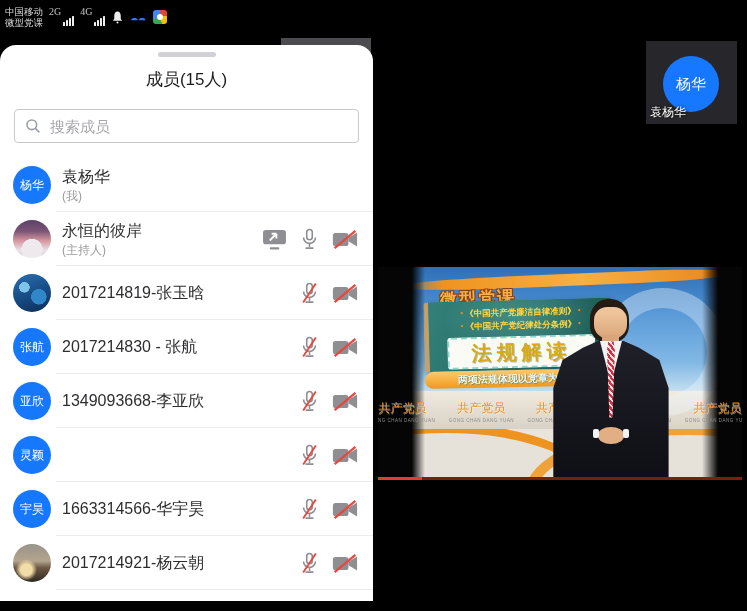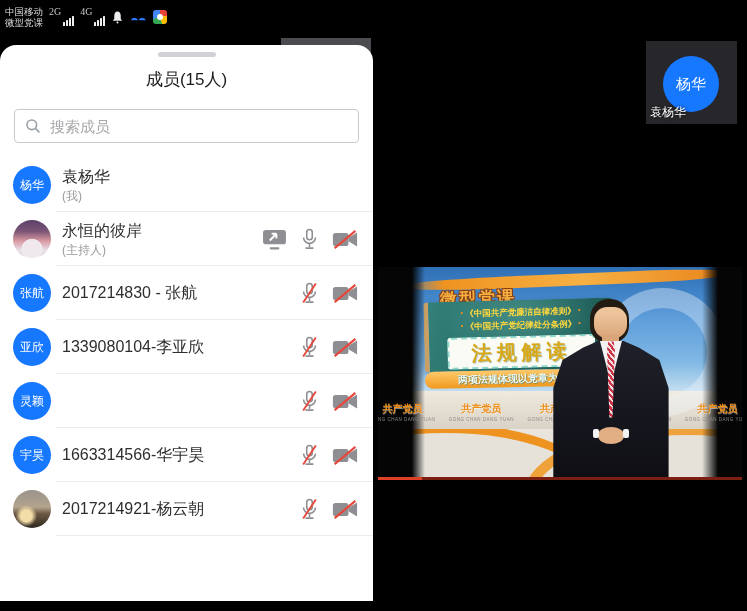--- a/index.html
+++ b/index.html
@@ -103,21 +103,21 @@
         background:linear-gradient(180deg,#ffc96a,#f0991e);border-radius:9px;
         display:flex;align-items:center;justify-content:center;}
   .banner span{font-size:10px;font-weight:700;color:#f4fdf9;text-shadow:0.5px 0.5px 1px #2a6b5f;white-space:nowrap;}
   .dark-col-left{position:absolute;left:0;top:0;width:13%;height:100%;z-index:4;
         background:linear-gradient(90deg,#050505 72%, rgba(5,5,5,0));}
   .dark-col-right{position:absolute;right:0;top:0;width:11%;height:100%;z-index:4;
         background:linear-gradient(270deg,#050505 60%, rgba(5,5,5,0));}
   .wall-row{position:absolute;left:-8px;right:-8px;top:60.5%;height:15%;z-index:5;
         display:flex;justify-content:space-between;align-items:center;}
   .wall-group{display:flex;flex-direction:column;align-items:center;gap:1px;}
-  .wall-main{font-size:10px;font-weight:700;color:#ef8d15;white-space:nowrap;
+  .wall-main{font-size:12px;font-weight:400;color:#ef8d15;white-space:nowrap;
         text-shadow:0.5px 0.5px 0 rgba(255,255,255,0.5);}
   .wall-sub{font-size:4.5px;color:#8a8a8a;letter-spacing:0.5px;white-space:nowrap;}
   .anchor{position:absolute;left:46%;top:15%;width:36%;height:85%;z-index:6;}
   .hair{position:absolute;left:34%;top:0;width:30%;height:24%;background:#241b12;border-radius:46% 46% 38% 38%;}
   .face{position:absolute;left:37%;top:4.5%;width:25%;height:17.5%;
         background:linear-gradient(180deg,#eec49b 20%,#d9a478);border-radius:40% 40% 45% 45%;}
   .neck{position:absolute;left:43%;top:20%;width:13%;height:5%;background:#d9a478;}
   .suit{position:absolute;left:6%;top:23%;width:88%;height:77%;
         background:linear-gradient(180deg,#20202a,#0e0e14);
         clip-path:polygon(40% 0,60% 0,74% 5%,92% 14%,100% 34%,100% 100%,0 100%,0 34%,8% 14%,26% 5%);}
@@ -224,20 +224,40 @@
             <path d="M12 20 v4 M7 25.5 h10" stroke="#8e8e93" stroke-width="2" fill="none"></path>
           </svg>
           <svg width="26" height="19" viewBox="0 0 30 22">
             <rect x="1" y="3.5" width="18" height="15" rx="3" fill="#8e8e93"></rect>
             <path d="M19 9 L29 3 V19 L19 13 z" fill="#8e8e93"></path>
             <path d="M3 21 L27 1" stroke="#e5483d" stroke-width="2.6"></path>
           </svg>
         </div>
       </div>
 
+      <div class="member-row">
+        <div class="avatar av-photo-sea"></div>
+        <div class="member-text">
+          <div class="member-name">2017214819-张玉晗</div>
+
+        </div>
+        <div class="row-icons">
+          <svg width="19" height="24" viewBox="0 0 24 28">
+            <rect x="8.5" y="2" width="7" height="13" rx="3.5" fill="none" stroke="#8e8e93" stroke-width="2"></rect>
+            <path d="M4.5 12 a7.5 7.5 0 0 0 15 0" fill="none" stroke="#8e8e93" stroke-width="2"></path>
+            <path d="M12 20 v4 M7 25.5 h10" stroke="#8e8e93" stroke-width="2" fill="none"></path>
+            <path d="M4 26 L20 2" stroke="#e5483d" stroke-width="2.4"></path>
+          </svg>
+          <svg width="26" height="19" viewBox="0 0 30 22">
+            <rect x="1" y="3.5" width="18" height="15" rx="3" fill="#8e8e93"></rect>
+            <path d="M19 9 L29 3 V19 L19 13 z" fill="#8e8e93"></path>
+            <path d="M3 21 L27 1" stroke="#e5483d" stroke-width="2.6"></path>
+          </svg>
+        </div>
+      </div>
 
       <div class="member-row">
         <div class="avatar av-blue">张航</div>
         <div class="member-text">
           <div class="member-name">2017214830 - 张航</div>
 
         </div>
         <div class="row-icons">
           <svg width="19" height="24" viewBox="0 0 24 28">
             <rect x="8.5" y="2" width="7" height="13" rx="3.5" fill="none" stroke="#8e8e93" stroke-width="2"></rect>
@@ -249,21 +269,21 @@
             <rect x="1" y="3.5" width="18" height="15" rx="3" fill="#8e8e93"></rect>
             <path d="M19 9 L29 3 V19 L19 13 z" fill="#8e8e93"></path>
             <path d="M3 21 L27 1" stroke="#e5483d" stroke-width="2.6"></path>
           </svg>
         </div>
       </div>
 
       <div class="member-row">
         <div class="avatar av-blue">亚欣</div>
         <div class="member-text">
-          <div class="member-name">1339080104-李亚欣</div>
+          <div class="member-name">1349093668-李亚欣</div>
 
         </div>
         <div class="row-icons">
           <svg width="19" height="24" viewBox="0 0 24 28">
             <rect x="8.5" y="2" width="7" height="13" rx="3.5" fill="none" stroke="#8e8e93" stroke-width="2"></rect>
             <path d="M4.5 12 a7.5 7.5 0 0 0 15 0" fill="none" stroke="#8e8e93" stroke-width="2"></path>
             <path d="M12 20 v4 M7 25.5 h10" stroke="#8e8e93" stroke-width="2" fill="none"></path>
             <path d="M4 26 L20 2" stroke="#e5483d" stroke-width="2.4"></path>
           </svg>
           <svg width="26" height="19" viewBox="0 0 30 22">

